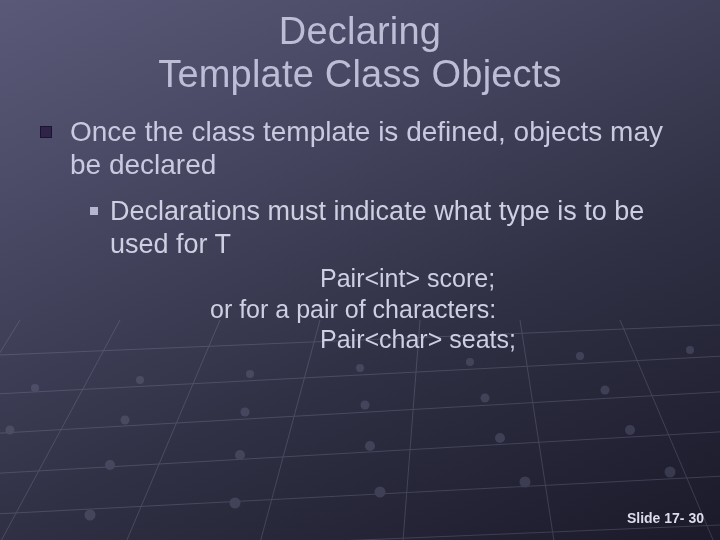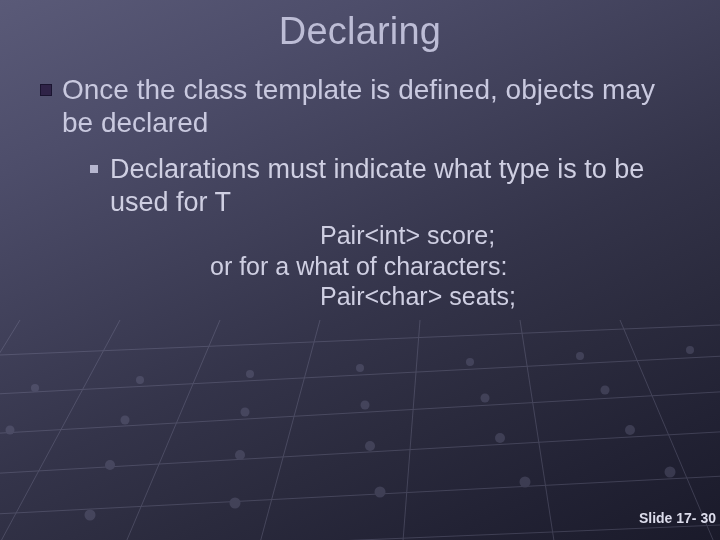--- a/index.html
+++ b/index.html
@@ -41,20 +41,21 @@
     font-weight: 400;
     margin-bottom: 20px;
     letter-spacing: 0.2px;
   }
 
   .top-bullet {
     display: flex;
     align-items: flex-start;
     margin-left: 10px;
     margin-bottom: 14px;
+    gap: 8px;
   }
   .top-bullet .marker {
     width: 12px; height: 12px;
     background: #2f2347;
     border: 1px solid #1a1430;
     margin-top: 11px;
     margin-right: 10px;
     flex: 0 0 auto;
   }
   .top-bullet .text {
@@ -91,21 +92,21 @@
   }
   .or-line {
     font-size: 25px;
     line-height: 1.22;
     color: #cfcfe2;
     margin-left: 120px;
   }
 
   .footer {
     position: absolute;
-    right: 4px;
+    right: 16px;
     bottom: 14px;
     font-size: 14px;
     font-weight: bold;
     color: #dcdceb;
   }
 </style>
 </head>
 <body>
 
 <div class="grid-overlay">
@@ -152,36 +153,37 @@
         <circle cx="525" cy="162" r="5.5"></circle>
         <circle cx="670" cy="152" r="5.5"></circle>
     </g>
   </svg>
 </div>
 
 <div class="slide">
 
   <h1 class="title">
     <span>Declaring</span><br>
+    <span>Template Class Objects</span>
   </h1>
 
   <div class="top-bullet">
     <div class="marker"></div>
     <div class="text">Once the class template is defined, objects may be declared</div>
   </div>
 
   <div class="sub-list">
 
     <div class="sub-bullet">
       <div class="marker"></div>
       <div class="body">Declarations must indicate what type is to be used for T</div>
     </div>
 
 
     <div class="code-line">Pair&lt;int&gt; score;</div>
-    <div class="or-line">or for a what of characters:</div>
+    <div class="or-line">or for a pair of characters:</div>
     <div class="code-line">Pair&lt;char&gt; seats;</div>
 
   </div>
 
   <div class="footer">Slide 17- 30</div>
 
 </div>
 
 </body></html>

